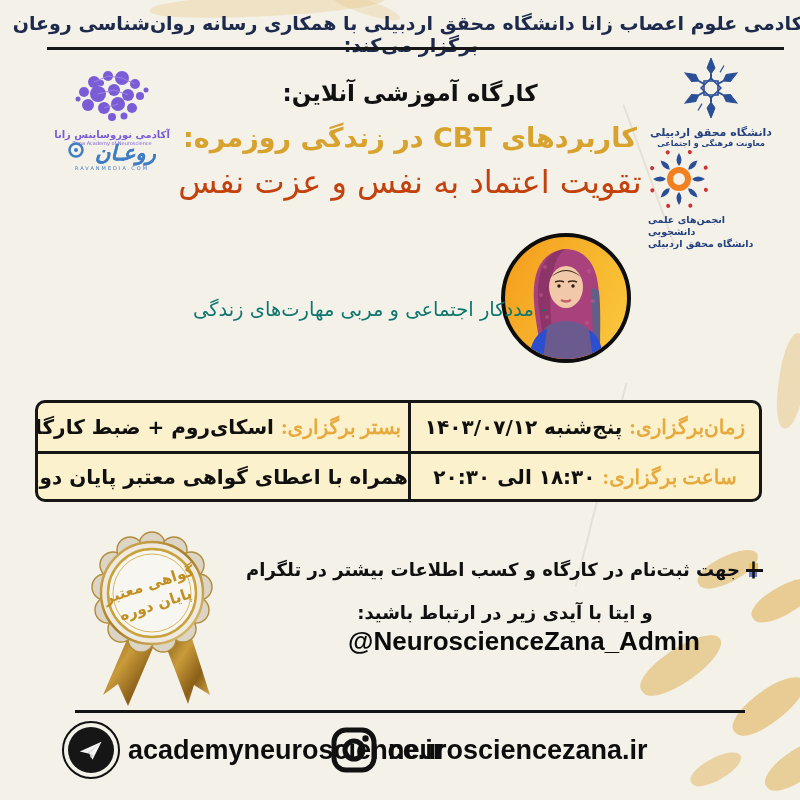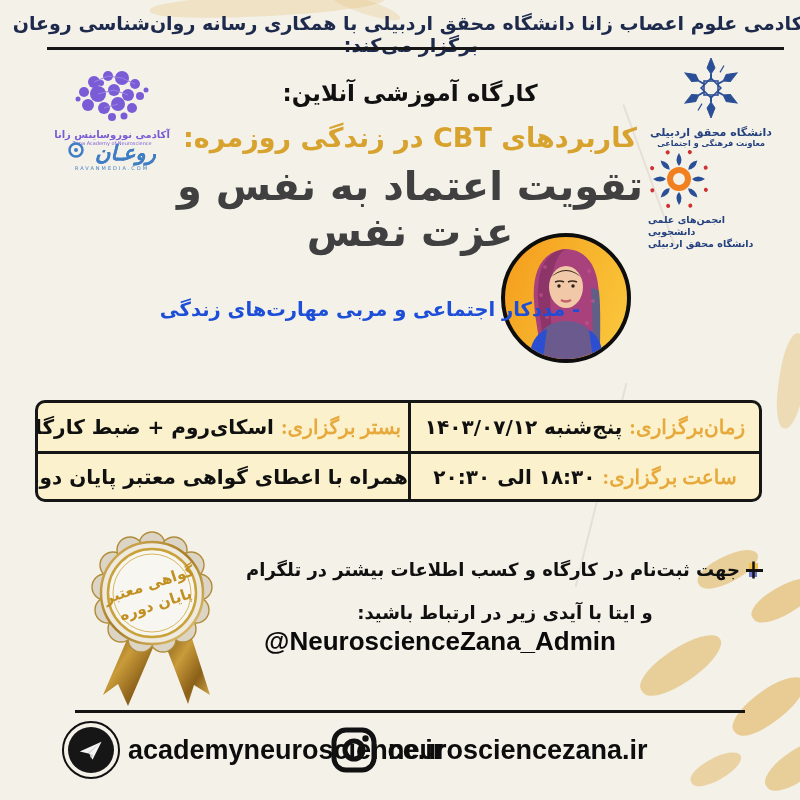--- a/index.html
+++ b/index.html
@@ -23,39 +23,39 @@
   
   .logo-univ{left:648px;top:56px;width:126px;text-align:center;color:#24417e;}
   .logo-univ .cal1{font-size:11px;font-weight:700;line-height:13px;}
   .logo-univ .cal2{font-size:8px;font-weight:600;}
   .logo-assoc{left:648px;top:150px;width:126px;text-align:left;color:#24417e;}
   .logo-assoc .cal1{font-size:9.5px;font-weight:700;line-height:12px;}
   
   .title-block{left:140px;width:540px;text-align:center;}
   .t-workshop{top:80px;font-size:23px;font-weight:800;color:#111;}
   .t-main{top:122px;font-size:27px;font-weight:800;color:#d8a22e;}
-  .t-sub{top:163px;font-size:40px;font-weight:700;color:#404040;}
+  .t-sub{top:163px;font-size:32px;font-weight:400;color:#c2410c;}
   
   .photo-wrap{left:501px;top:233px;width:130px;height:130px;border-radius:50%;border:4px solid #0d0d0d;
     background:linear-gradient(115deg,#f59c1d 0%,#f7b62e 55%,#fbc93e 100%);overflow:hidden;box-sizing:border-box;}
   .inst-name{left:170px;top:255px;width:440px;text-align:center;font-size:28px;font-weight:800;color:#0d0d0d;}
-  .inst-role{left:150px;top:298px;width:440px;text-align:center;font-size:19.5px;font-weight:700;color:#1d4ed8;}
+  .inst-role{left:150px;top:298px;width:440px;text-align:center;font-size:19.5px;font-weight:400;color:#0f766e;}
   
   .info-table{left:35px;top:400px;width:727px;height:102px;display:grid;grid-template-columns:348px 1fr;
     grid-template-rows:1fr 1fr;background:#fbf2cd;border:3px solid #161616;border-radius:10px;box-sizing:border-box;overflow:hidden;}
   .cell{display:flex;align-items:center;justify-content:center;gap:7px;font-weight:800;font-size:20px;
     color:#101010;white-space:nowrap;}
   .cell:nth-child(2n){border-right:3px solid #161616;}
   .cell:nth-child(n+3){border-top:3px solid #161616;}
   .gold-label{color:#e8a93c;font-family:Liberation Serif, serif;}
   
   .badge{left:70px;top:520px;width:168px;height:190px;}
   
   .reg-block{left:240px;top:530px;width:530px;text-align:center;font-size:18px;font-weight:800;color:#101010;line-height:40px;margin-top:20px;}
-  .reg-handle{left:180px;top:626px;width:520px;text-align:center;font-size:26px;font-weight:800;color:#0b0b0b;
+  .reg-handle{left:180px;top:626px;width:520px;text-align:right;font-size:26px;font-weight:800;color:#0b0b0b;
     font-family:"Liberation Sans",sans-serif;direction:ltr;}
   .pin-ico{display:inline-block;vertical-align:-3px;margin-left:6px;}
   
   .footer-line{top:710px;left:75px;width:670px;height:3px;background:#141414;}
   .tg-icon{left:62px;top:721px;width:58px;height:58px;border:2.5px solid #111;border-radius:50%;
     display:flex;align-items:center;justify-content:center;box-sizing:border-box;}
   .tg-disc{width:46px;height:46px;border-radius:50%;background:#161616;display:flex;align-items:center;justify-content:center;}
   .ft-text{font-family:"Liberation Sans",sans-serif;font-weight:800;font-size:27px;color:#0d0d0d;direction:ltr;}
   .tg-text{left:128px;top:735px;}
   .ig-icon{left:330px;top:726px;}

